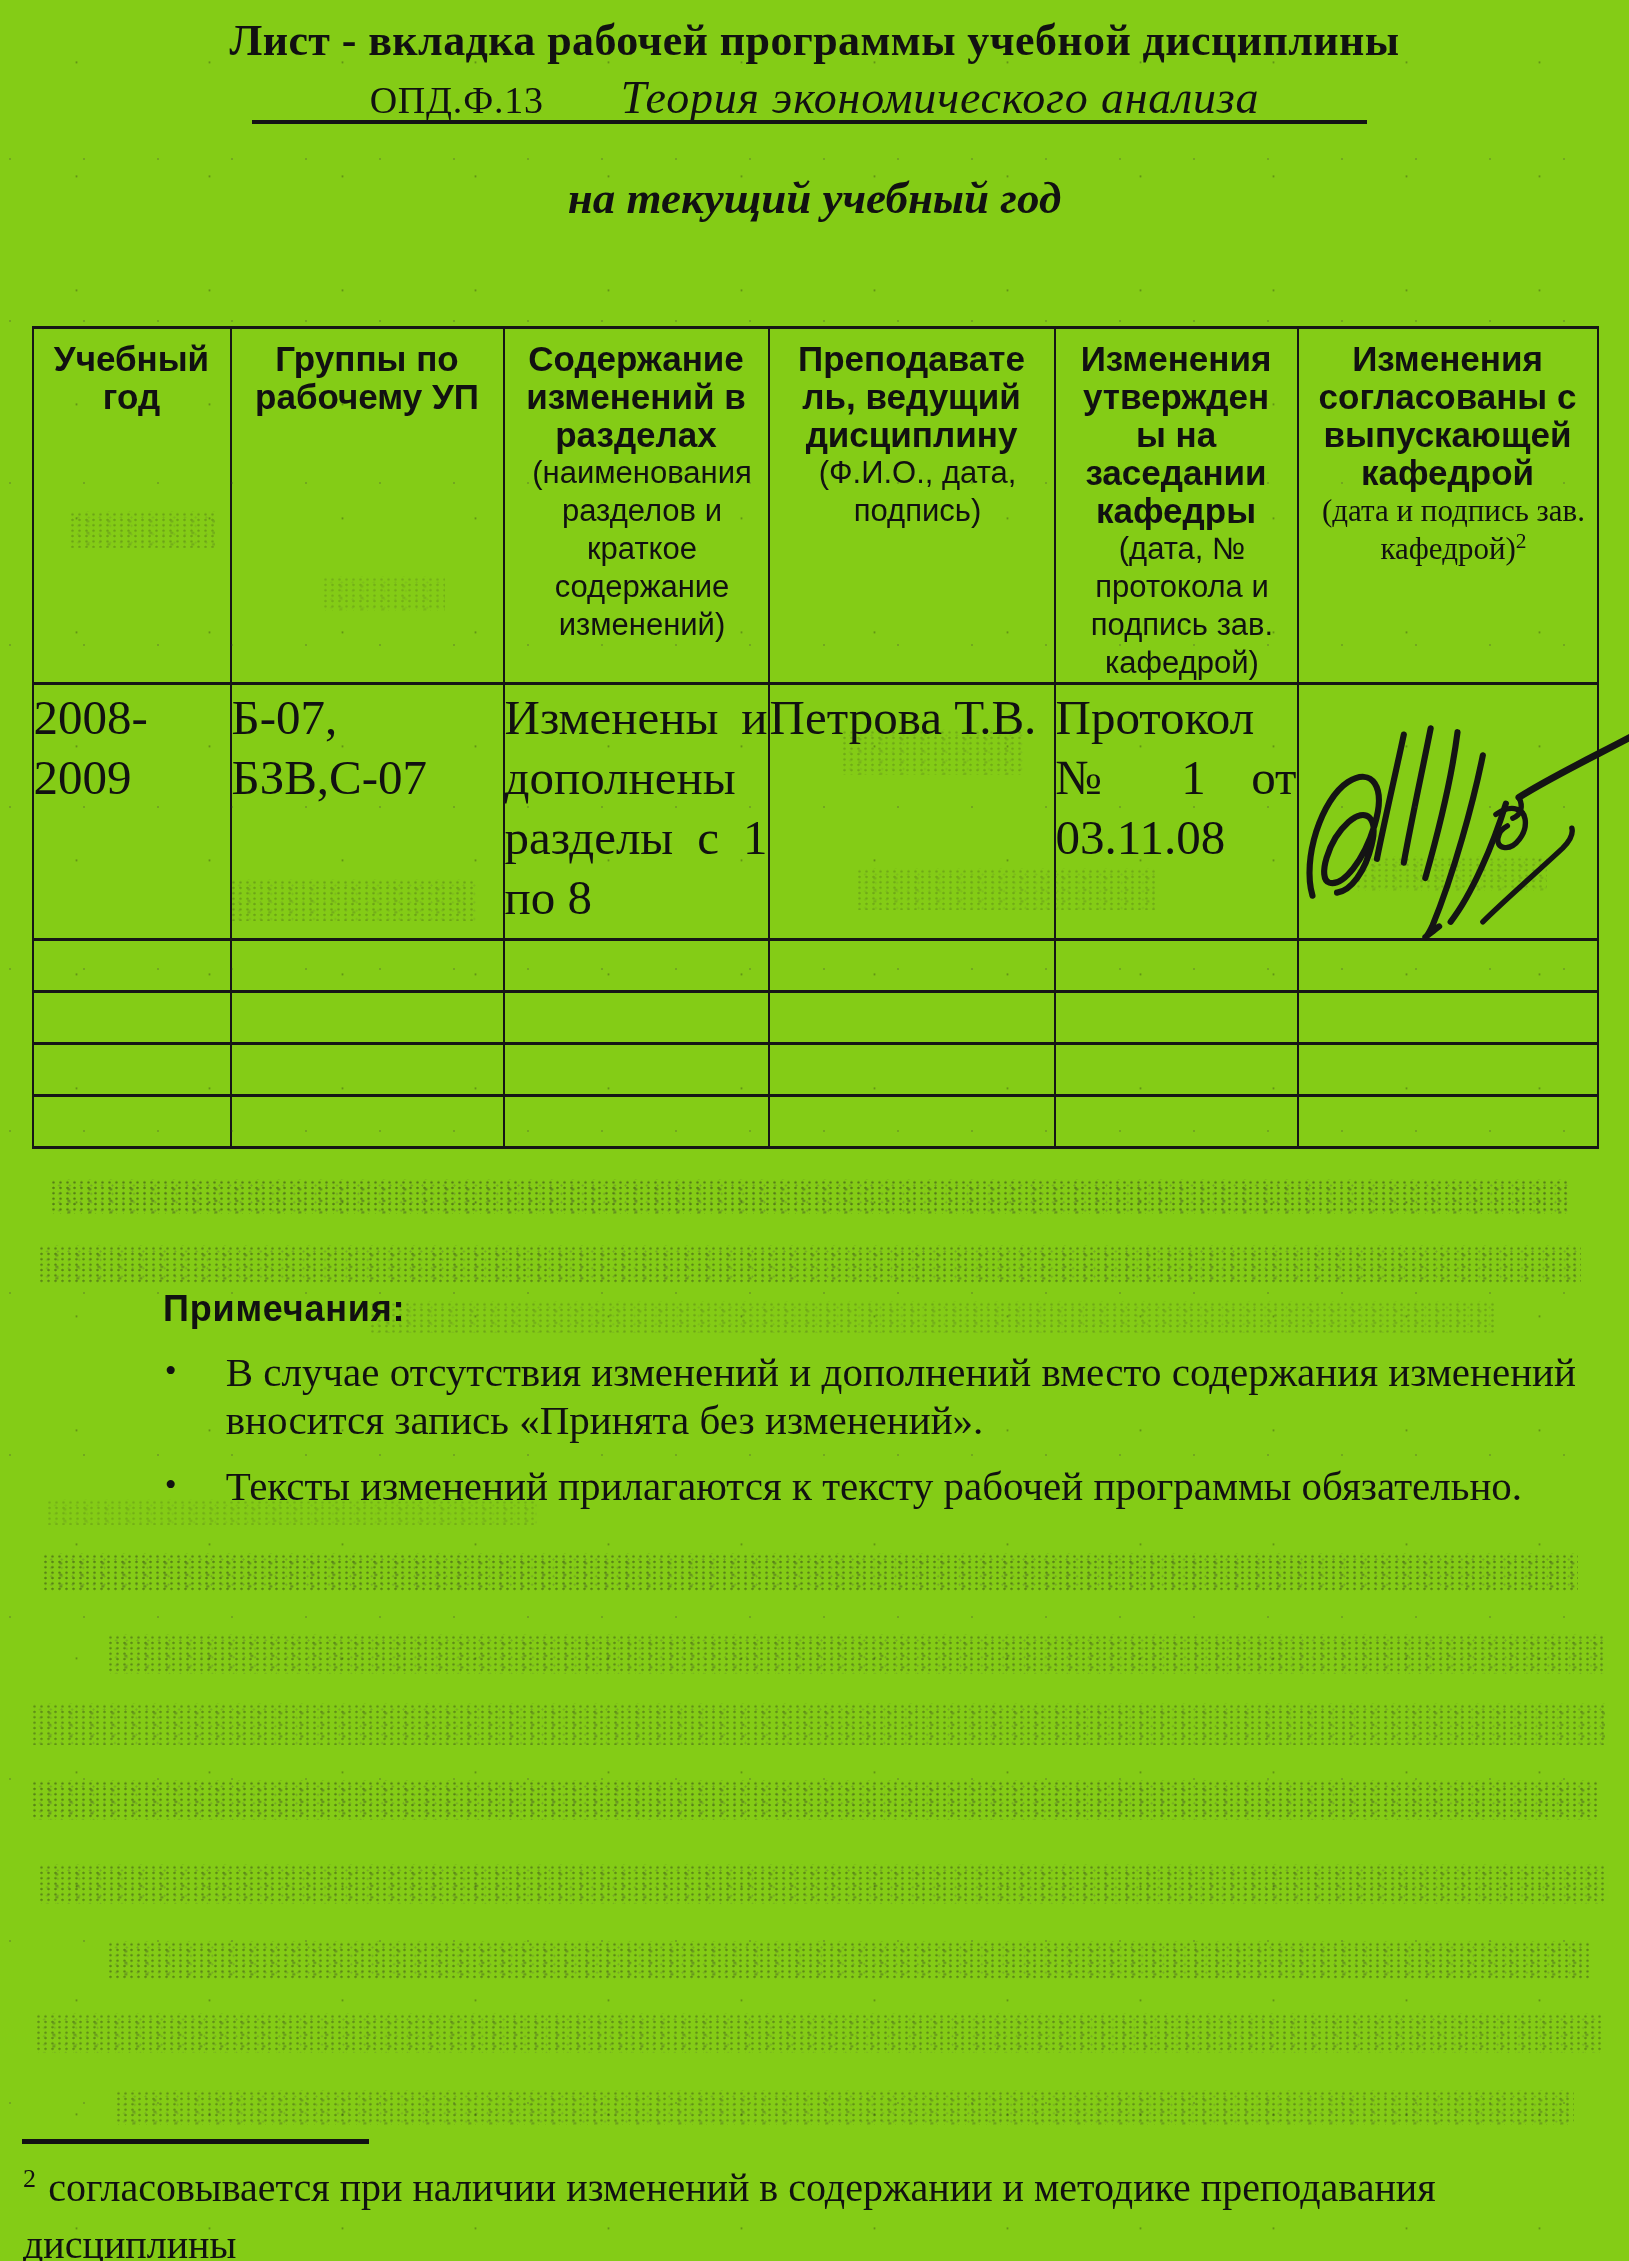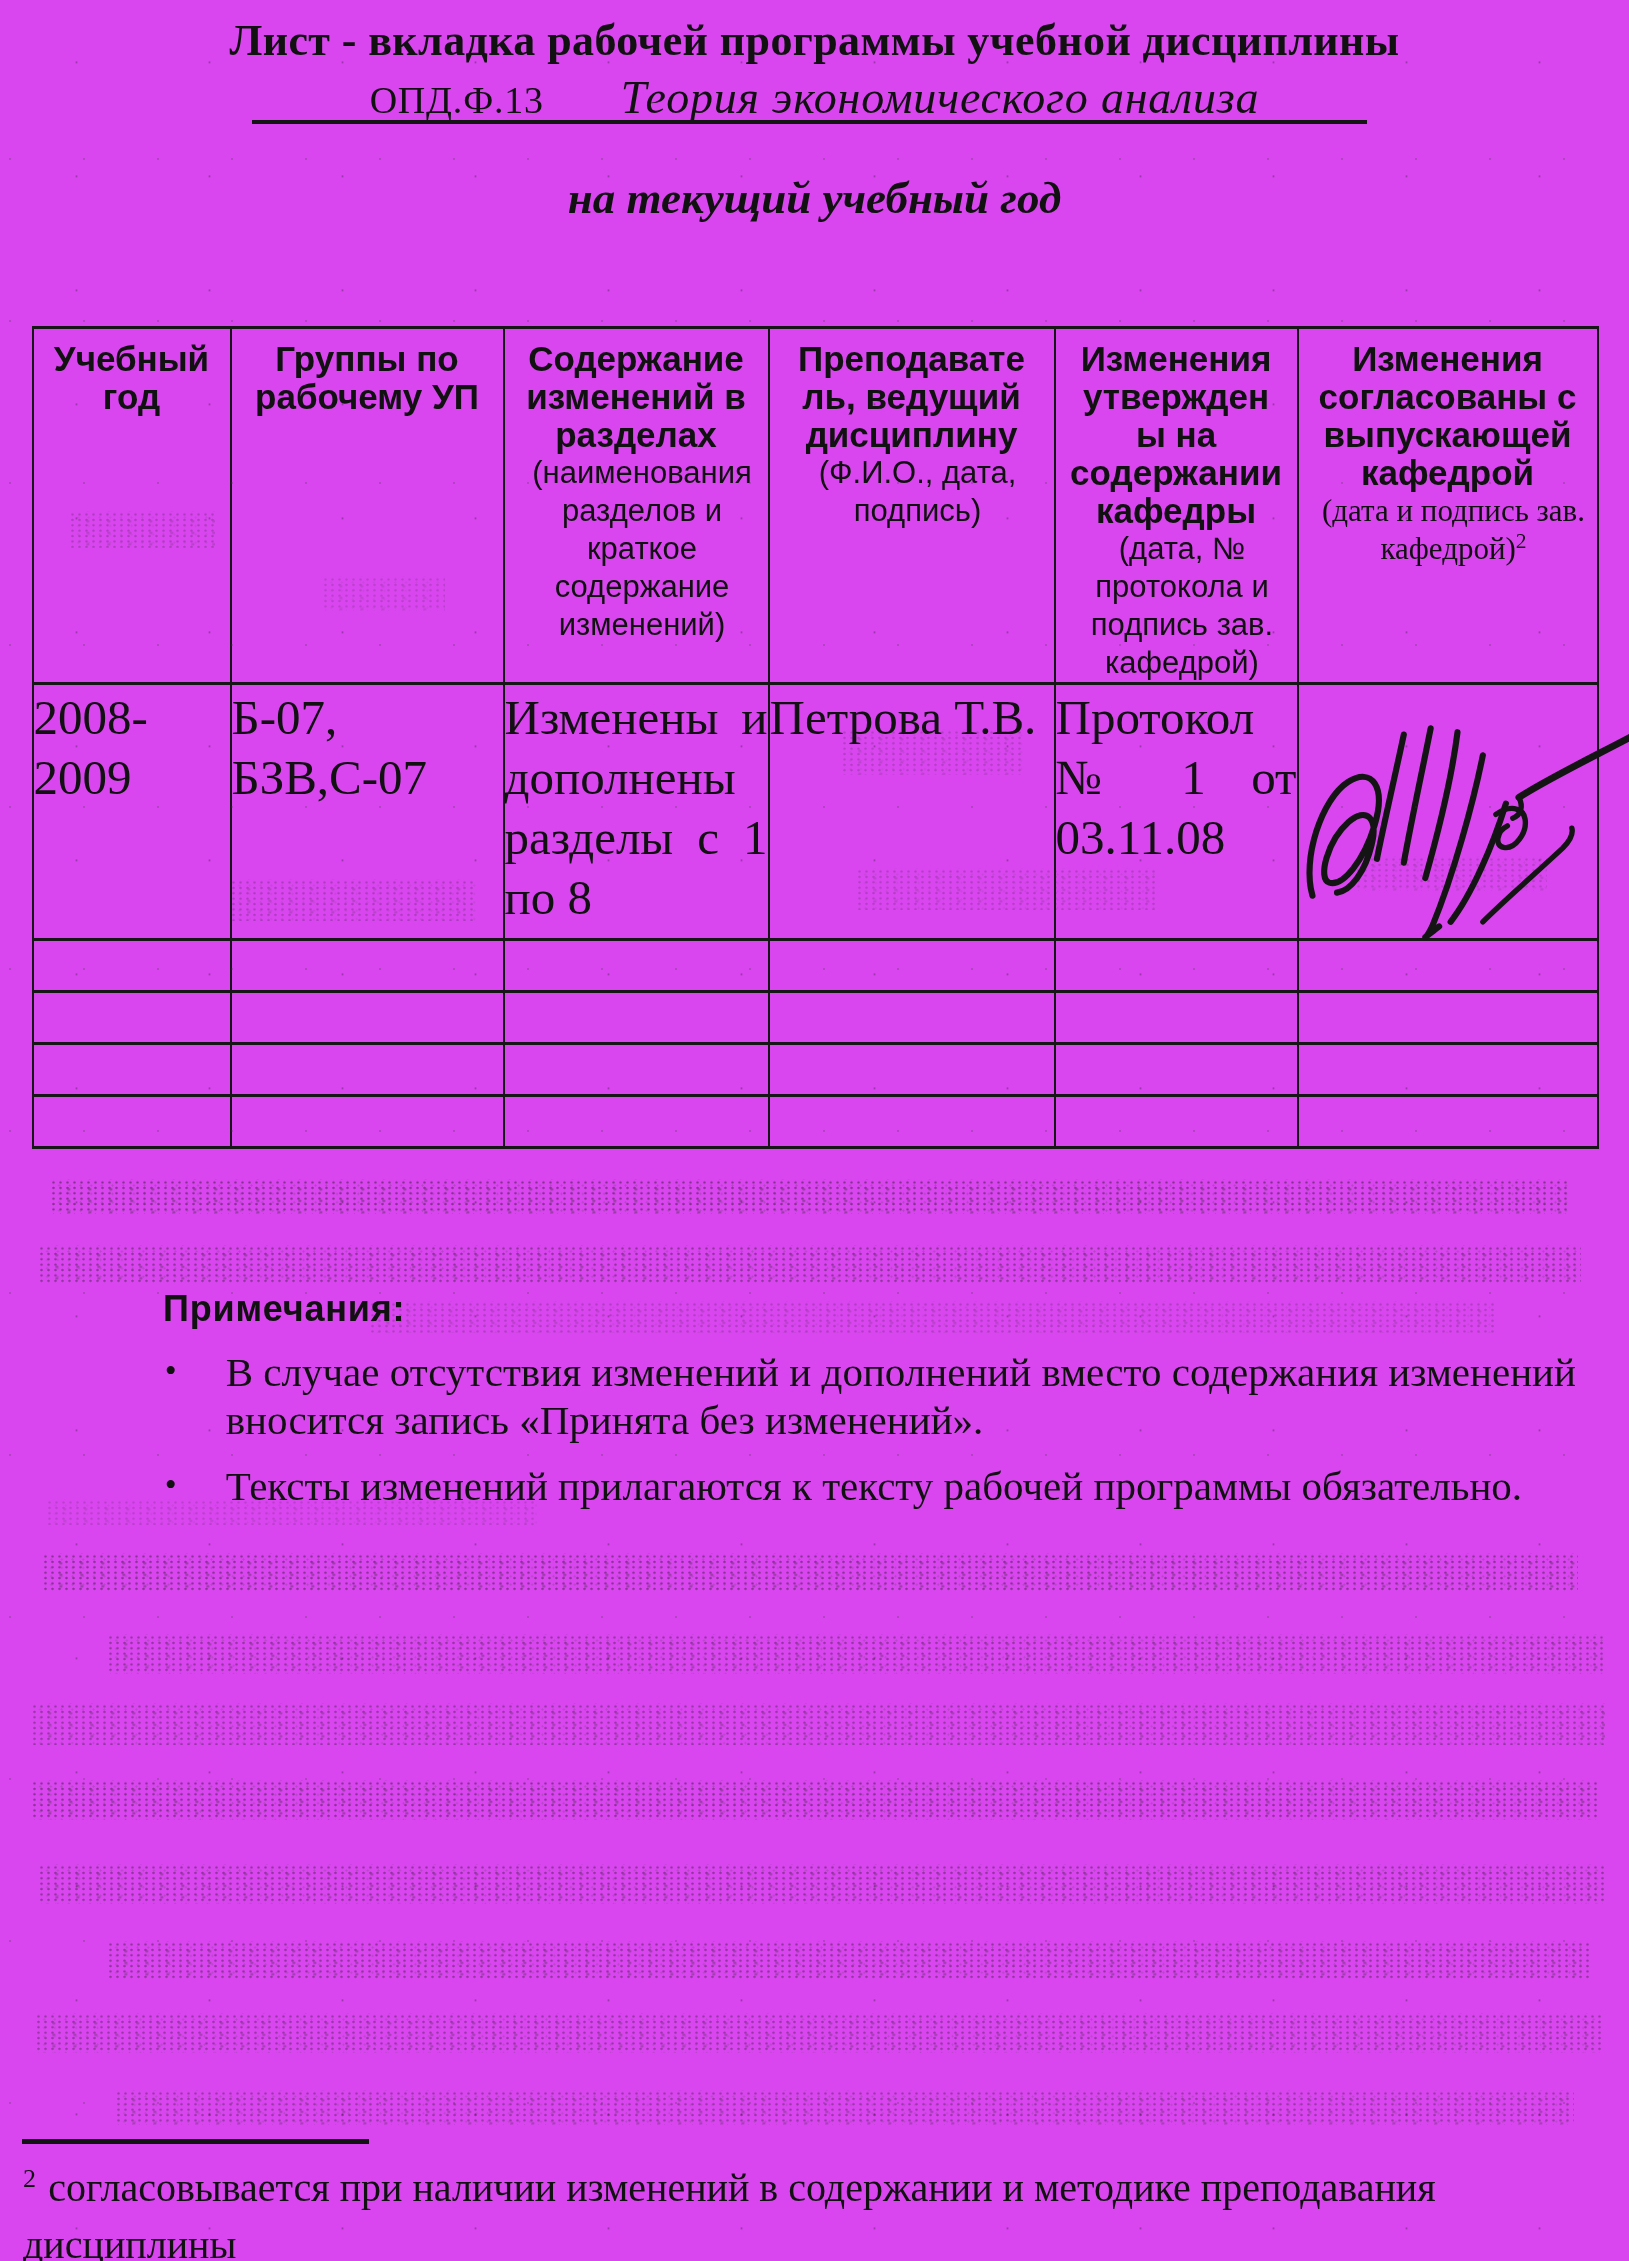--- a/index.html
+++ b/index.html
@@ -1,19 +1,19 @@
 <!DOCTYPE html>
 <html style="font-size:12.3px"><head>
 <meta charset="utf-8">
 <style>
   html,body{margin:0;padding:0;background:#e8e8e4;}
   .page{
     position:relative;
     width:1629px;height:2261px;
-    background:#d946ef;
+    background:#84cc16;
     overflow:hidden;
     font-family:"Liberation Serif","DejaVu Serif",serif;
     color:#111;
   }
   
   .page::before{
     content:"";position:absolute;inset:0;z-index:4;pointer-events:none;opacity:.55;
     background-image:
       radial-gradient(circle, rgba(20,20,20,.55) 0.8px, rgba(20,20,20,0) 1.3px),
       radial-gradient(circle, rgba(60,60,60,.45) 0.8px, rgba(60,60,60,0) 1.2px);
@@ -160,21 +160,21 @@
       <th class="c4">
         <span class="hmain">Преподавате
 ль, ведущий
 дисциплину</span>
         <span class="hsub">(Ф.И.О.,  дата, подпись)</span>
       </th>
       <th>
         <span class="hmain">Изменения
 утвержден
 ы на
-содержании
+заседании
 кафедры</span>
         <span class="hsub">(дата, № протокола и подпись зав. кафедрой)</span>
       </th>
       <th class="c6">
         <span class="hmain">Изменения согласованы с выпускающей кафедрой</span>
         <span class="hsub"><span>(дата и подпись зав. кафедрой)</span><sup class="hsup">2</sup></span>
       </th>
     </tr>
     <tr class="data">
       <td class="cell-year">2008-2009</td>

